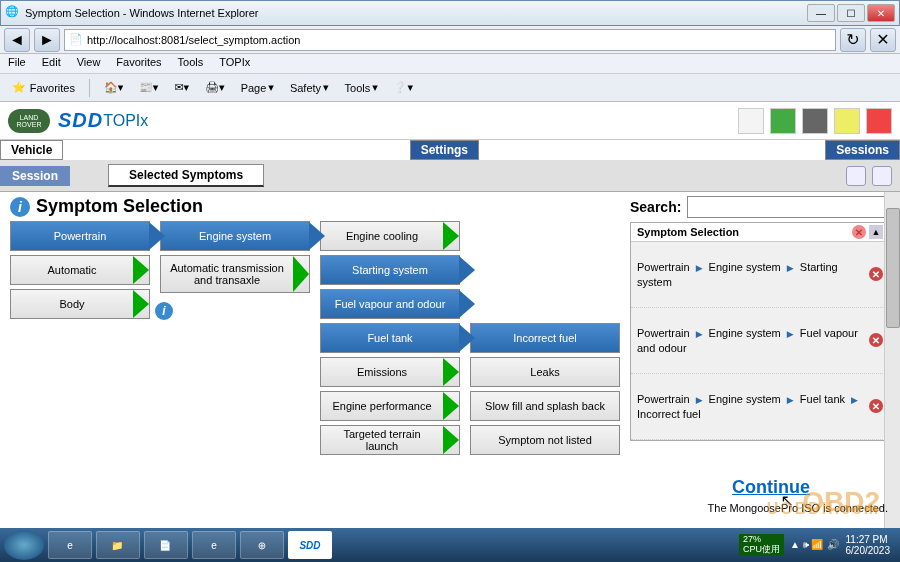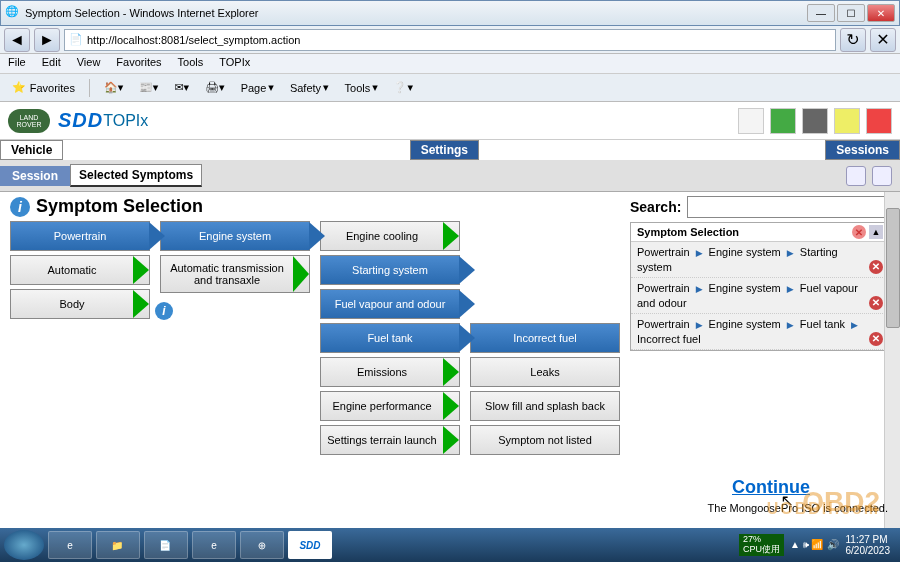--- a/index.html
+++ b/index.html
@@ -36,21 +36,21 @@
 .hdr-icon.yellow { background:#ee6; }
 .hdr-icon.rss { background:#e44; }
 .hdr-icon.print { background:#666; }
 
 .nav-tabs { height:20px; background:#fff; display:flex; justify-content:space-between; gap:0; font-size:12px; font-weight:bold; }
 .nav-tabs div { padding:2px 10px; border:1px solid #888; cursor:pointer; }
 .nav-tabs .sel { background:#2a5a9a; color:#fff; }
 
 .sub-tabs { height:32px; background:#e0e0e0; display:flex; align-items:center; font-size:12px; font-weight:bold; border-bottom:1px solid #aaa; }
 .sub-tabs .tab { padding:3px 12px; background:#6a8abf; color:#fff; cursor:pointer; }
-.sub-tabs .tab2 { padding:3px 8px; background:#fff; border:1px solid #888; border-bottom:2px solid #333; cursor:pointer; }
+.sub-tabs .tab2 { padding:3px 20px; background:#fff; border:1px solid #888; border-bottom:2px solid #333; cursor:pointer;margin-left:38px; }
 .sub-tabs .tab-right { margin-left:auto; display:flex; gap:6px; padding-right:8px; }
 .sub-tabs .ico { width:20px; height:20px; background:#eef; border:1px solid #99b; border-radius:3px; }
 
 
 .content { position:relative; background:#fff; height:340px; overflow:hidden; }
 .page-title { display:flex; align-items:center; gap:6px; padding:4px 10px; }
 .info-icon { width:20px; height:20px; border-radius:50%; background:#3a8acf; color:#fff; font-weight:bold; display:flex; align-items:center; justify-content:center; font-size:14px; font-style:italic; }
 .page-title h2 { font-size:18px; font-weight:bold; }
 
 .columns { display:flex; padding:0 10px; gap:10px; }
@@ -73,21 +73,21 @@
 .info-small { width:18px; height:18px; border-radius:50%; background:#3a8acf; color:#fff; font-style:italic; font-weight:bold; font-size:12px; display:flex; align-items:center; justify-content:center; margin-top:6px; margin-left:4px; }
 
 .search-area { position:absolute; right:10px; top:4px; width:260px; display:flex; align-items:center; gap:6px; }
 .search-area .lbl { font-size:14px; font-weight:bold; }
 .search-area input { flex:1; height:22px; border:1px solid #888; padding:0 4px; }
 
 .sel-box { position:absolute; right:10px; top:30px; width:260px; border:1px solid #aaa; background:#fafafa; font-size:11px; }
 .sel-box .hdr { display:flex; align-items:center; padding:2px 6px; font-weight:bold; background:#fff; border-bottom:1px solid #ccc; }
 .sel-box .hdr .del { margin-left:auto; color:#c33; font-weight:bold; cursor:pointer; width:14px; height:14px; border-radius:50%; background:#e88; display:flex; align-items:center; justify-content:center; font-size:10px; }
 .sel-box .hdr .up { width:14px; height:14px; background:#ccd; margin-left:3px; display:flex; align-items:center; justify-content:center; font-size:9px; }
-.sel-box .row { display:flex; align-items:flex-end; padding:3px 6px; border-bottom:1px dotted #ccc; background:#f0f0f0; }
+.sel-box .row { display:flex; align-items:center; padding:18px 6px; border-bottom:1px dotted #ccc; background:#f0f0f0; }
 .sel-box .row .txt { flex:1; line-height:1.3; }
 .sel-box .row .tri { color:#2a6aaf; font-size:9px; margin:0 3px; }
 .sel-box .row .del { color:#fff; font-weight:bold; cursor:pointer; width:14px; height:14px; border-radius:50%; background:#c44; display:flex; align-items:center; justify-content:center; font-size:10px; flex-shrink:0; margin-left:4px; }
 
 .scrollbar { position:absolute; right:0; top:0; bottom:0; width:16px; background:#e8e8e8; border-left:1px solid #ccc; }
 .scrollbar .thumb { width:14px; height:120px; background:#c4c4c4; border:1px solid #999; margin:16px auto 0; border-radius:2px; }
 
 .warning-bar { height:28px; border:2px solid #333; background:#fff; margin:2px 260px 2px 6px; display:flex; align-items:center; justify-content:center; font-size:12px; font-weight:bold; }
 .continue { position:absolute; right:90px; bottom:64px; color:#0066cc; font-size:18px; font-weight:bold; text-decoration:underline; cursor:pointer; }
 .mongoose { position:absolute; right:12px; bottom:48px; font-size:11px; }
@@ -234,21 +234,21 @@
         </div>
         <div class="sym-btn grey">
           <div class="label">Emissions</div>
           <div class="arrow"></div>
         </div>
         <div class="sym-btn grey">
           <div class="label">Engine performance</div>
           <div class="arrow"></div>
         </div>
         <div class="sym-btn grey">
-          <div class="label">Settings terrain launch</div>
+          <div class="label">Targeted terrain launch</div>
           <div class="arrow"></div>
         </div>
       </div>
     <div class="col col4" id="col4" style="margin-top:102px;">
         <div class="sym-btn blue">
           <div class="label">Incorrect fuel</div>
         </div>
         <div class="sym-btn grey grey-noarrow">
           <div class="label">Leaks</div>
         </div>

